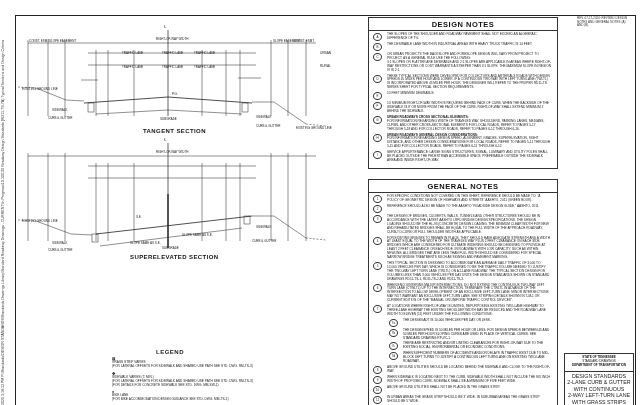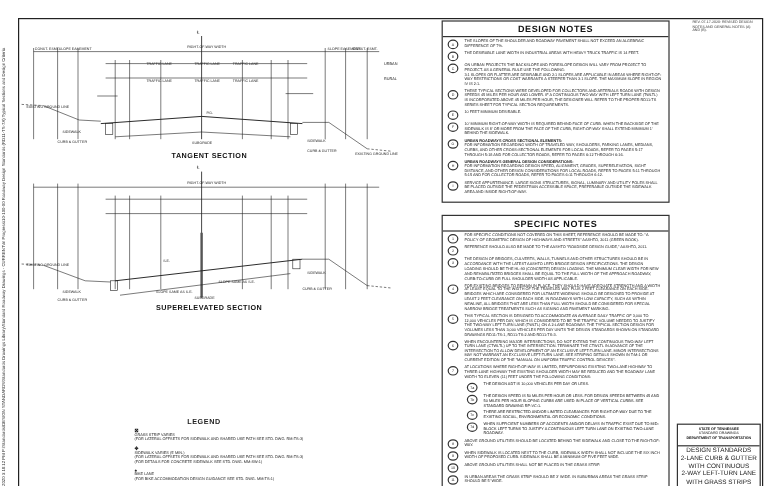--- a/index.html
+++ b/index.html
@@ -199,21 +199,21 @@
         <span class="num">H</span>
         <span><b>URBAN ROADWAYS GENERAL DESIGN CONSIDERATIONS:</b><br><span>FOR INFORMATION REGARDING DESIGN SPEED, ALIGNMENT, GRADES, SUPERELEVATION, SIGHT DISTANCE, AND OTHER DESIGN CONSIDERATIONS FOR LOCAL ROADS, REFER TO PAGES 5-11 THROUGH 5-15 AND FOR COLLECTOR ROADS, REFER TO PAGES 6-11 THROUGH 6-12.</span></span>
       </div>
     <div class="note">
         <span class="num">I</span>
         <span>SERVICE APPURTENANCE: LARGE SIGNS STRUCTURES, SIGNAL, LUMINARY AND UTILITY POLES SHALL BE PLACED OUTSIDE THE PEDESTRIAN ACCESSIBLE SPACE, PREFERABLE OUTSIDE THE SIDEWALK AREA AND INSIDE RIGHT-OF-WAY.</span>
       </div>
   </div>
 
   <div class="notes-box" style="left:368px;top:166px;width:188px;height:233px;">
-    <div class="notes-title">SPECIFIC NOTES</div>
+    <div class="notes-title">GENERAL NOTES</div>
     <div class="note">
         <span class="num">1</span>
         <span>FOR SPECIFIC CONDITIONS NOT COVERED ON THIS SHEET, REFERENCE SHOULD BE MADE TO: "A POLICY OF GEOMETRIC DESIGN OF HIGHWAYS AND STREETS" AASHTO, 2011 (GREEN BOOK).</span>
       </div>
     <div class="note">
         <span class="num">2</span>
         <span>REFERENCE SHOULD ALSO BE MADE TO THE AASHTO "ROADSIDE DESIGN GUIDE," AASHTO, 2011.</span>
       </div>
     <div class="note">
         <span class="num">3</span>

